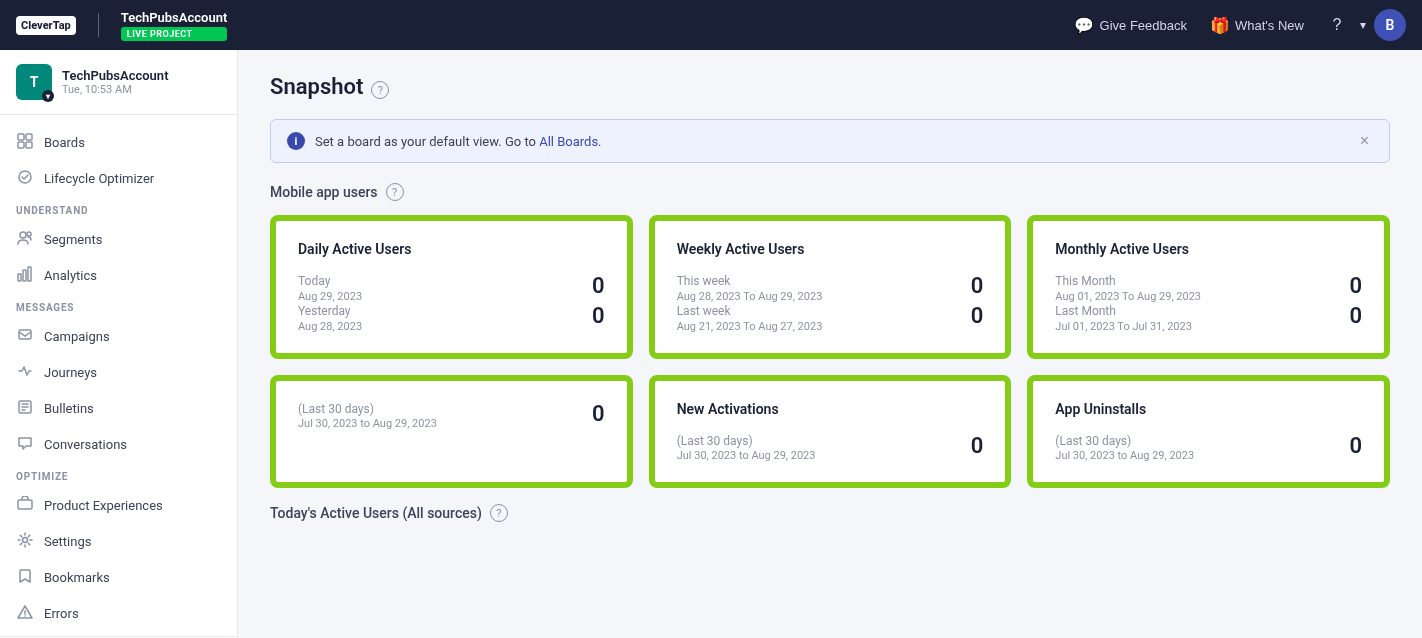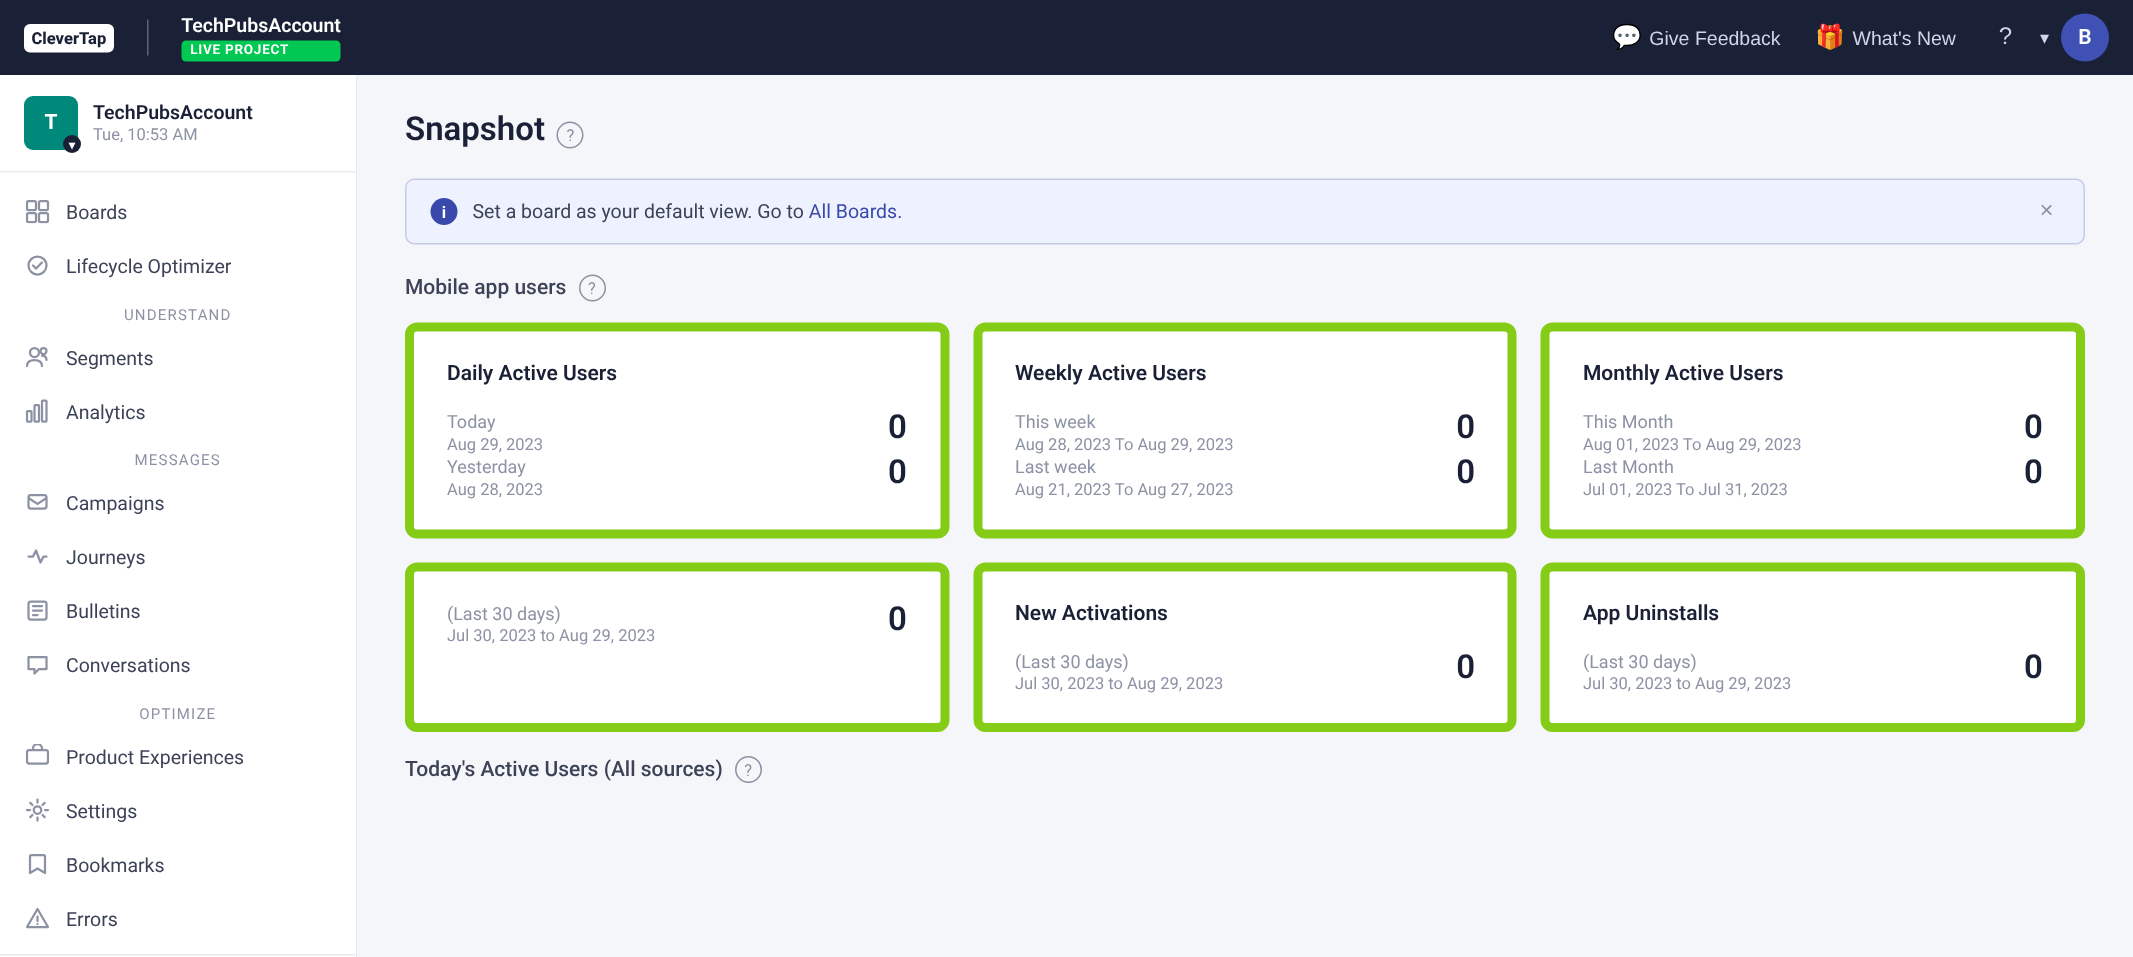--- a/index.html
+++ b/index.html
@@ -175,26 +175,25 @@
       height: 18px;
       display: flex;
       align-items: center;
       justify-content: center;
       color: #8c92a4;
       font-size: 14px;
       flex-shrink: 0;
     }
     .section-label {
       font-size: 10px;
-      font-weight: 400;
+      font-weight: 700;
       color: #8c92a4;
       letter-spacing: 0.8px;
       padding: 10px 16px 4px;
       text-transform: uppercase;
-      text-align: center;
     }
 
     
     .content {
       flex: 1;
       overflow-y: auto;
       padding: 24px 32px;
       background: #f5f6fa;
     }
     .page-header {

